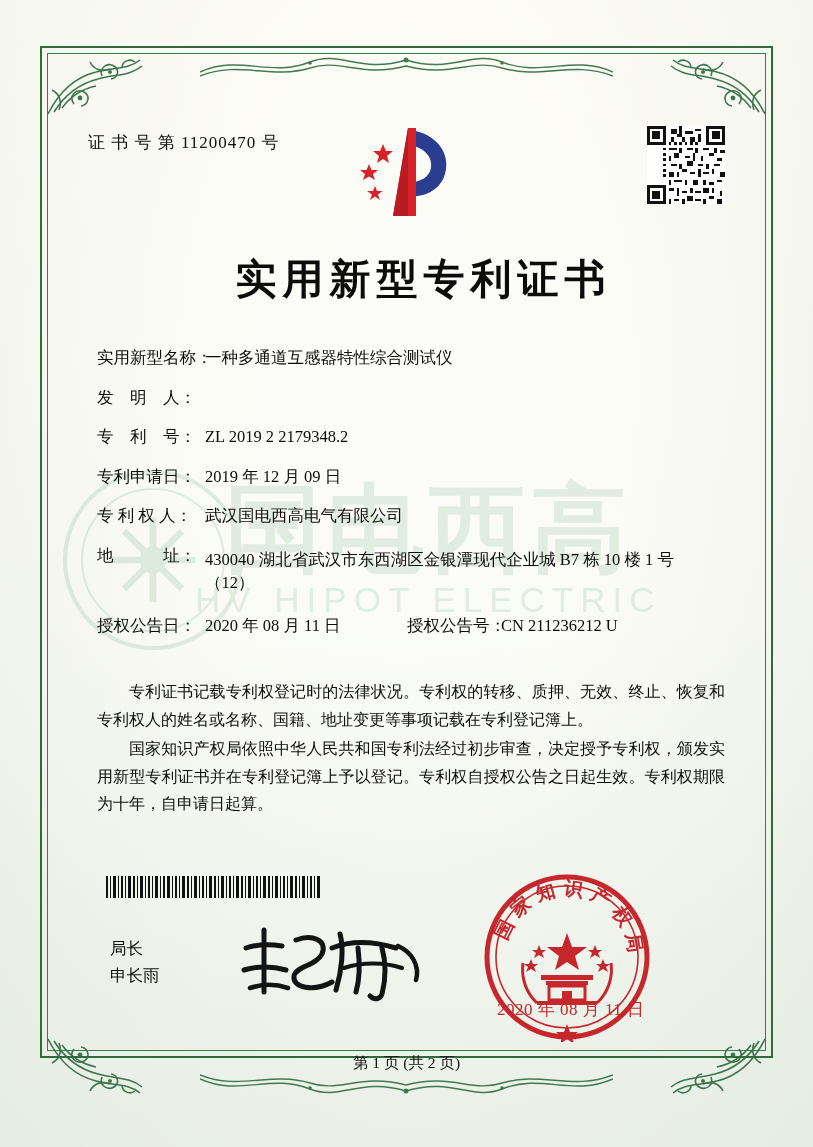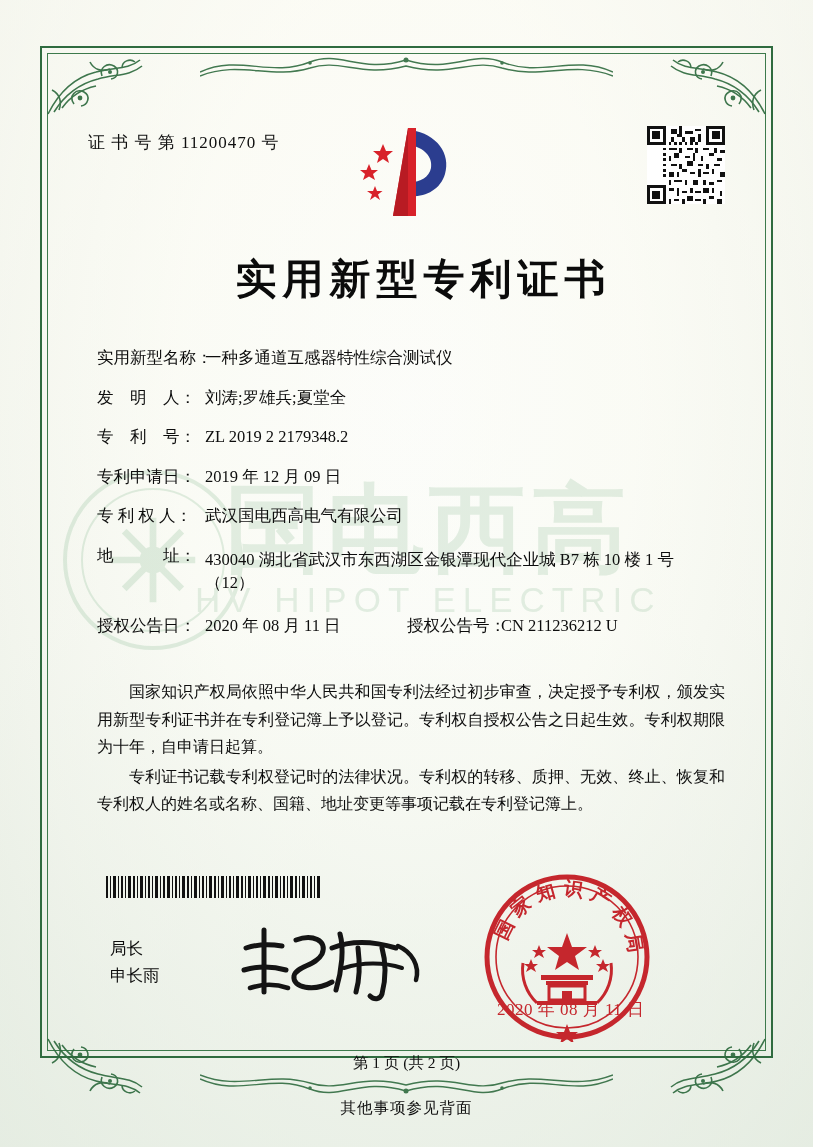--- a/index.html
+++ b/index.html
@@ -480,21 +480,20 @@
 
   <div class="fields">
 
     <div class="field-row">
       <div class="field-label">实用新型名称：</div>
       <div class="field-value">一种多通道互感器特性综合测试仪</div>
     </div>
 
     <div class="field-row">
       <div class="field-label">发　明　人：</div>
-      <div class="field-value">刘涛;罗雄兵;夏堂全</div>
     </div>
 
     <div class="field-row">
       <div class="field-label">专　利　号：</div>
       <div class="field-value">ZL 2019 2 2179348.2</div>
     </div>
 
     <div class="field-row">
       <div class="field-label">专利申请日：</div>
       <div class="field-value">2019 年 12 月 09 日</div>
@@ -517,22 +516,22 @@
       </div>
       <div class="seg">
         <div class="lbl2">授权公告号：</div>
         <div>CN 211236212 U</div>
       </div>
     </div>
 
   </div>
 
   <div class="paragraphs">
+    <p>专利证书记载专利权登记时的法律状况。专利权的转移、质押、无效、终止、恢复和专利权人的姓名或名称、国籍、地址变更等事项记载在专利登记簿上。</p>
     <p>国家知识产权局依照中华人民共和国专利法经过初步审查，决定授予专利权，颁发实用新型专利证书并在专利登记簿上予以登记。专利权自授权公告之日起生效。专利权期限为十年，自申请日起算。</p>
-    <p>专利证书记载专利权登记时的法律状况。专利权的转移、质押、无效、终止、恢复和专利权人的姓名或名称、国籍、地址变更等事项记载在专利登记簿上。</p>
   </div>
 
   <div class="barcode">
     <svg viewBox="0 0 214 22" width="214" height="22" shape-rendering="crispEdges">
       <rect width="214" height="22" fill="transparent"></rect>
       <g fill="#111111">
         <rect x="0" y="0" width="2" height="22"></rect>
           <rect x="4" y="0" width="1" height="22"></rect>
         <rect x="7" y="0" width="3" height="22"></rect>
           <rect x="12" y="0" width="1" height="22"></rect>
@@ -644,15 +643,14 @@
         <path d="M44 -4 A 46 46 0 0 1 30 36" fill="none" stroke="#c5272d" stroke-width="3"></path>
       </g>
 
       <polygon points="85,152 88,160 96,160 90,165 92,172 85,167 78,172 80,165 74,160 82,160" fill="#c5272d"></polygon>
     </svg>
   </div>
 
   <div class="seal-date">2020 年 08 月 11 日</div>
 
   <div class="page-footer">第 1 页 (共 2 页)</div>
-  <div class="back-note">其他事项参见背面</div>
 
 </div>
 
 </body></html>

